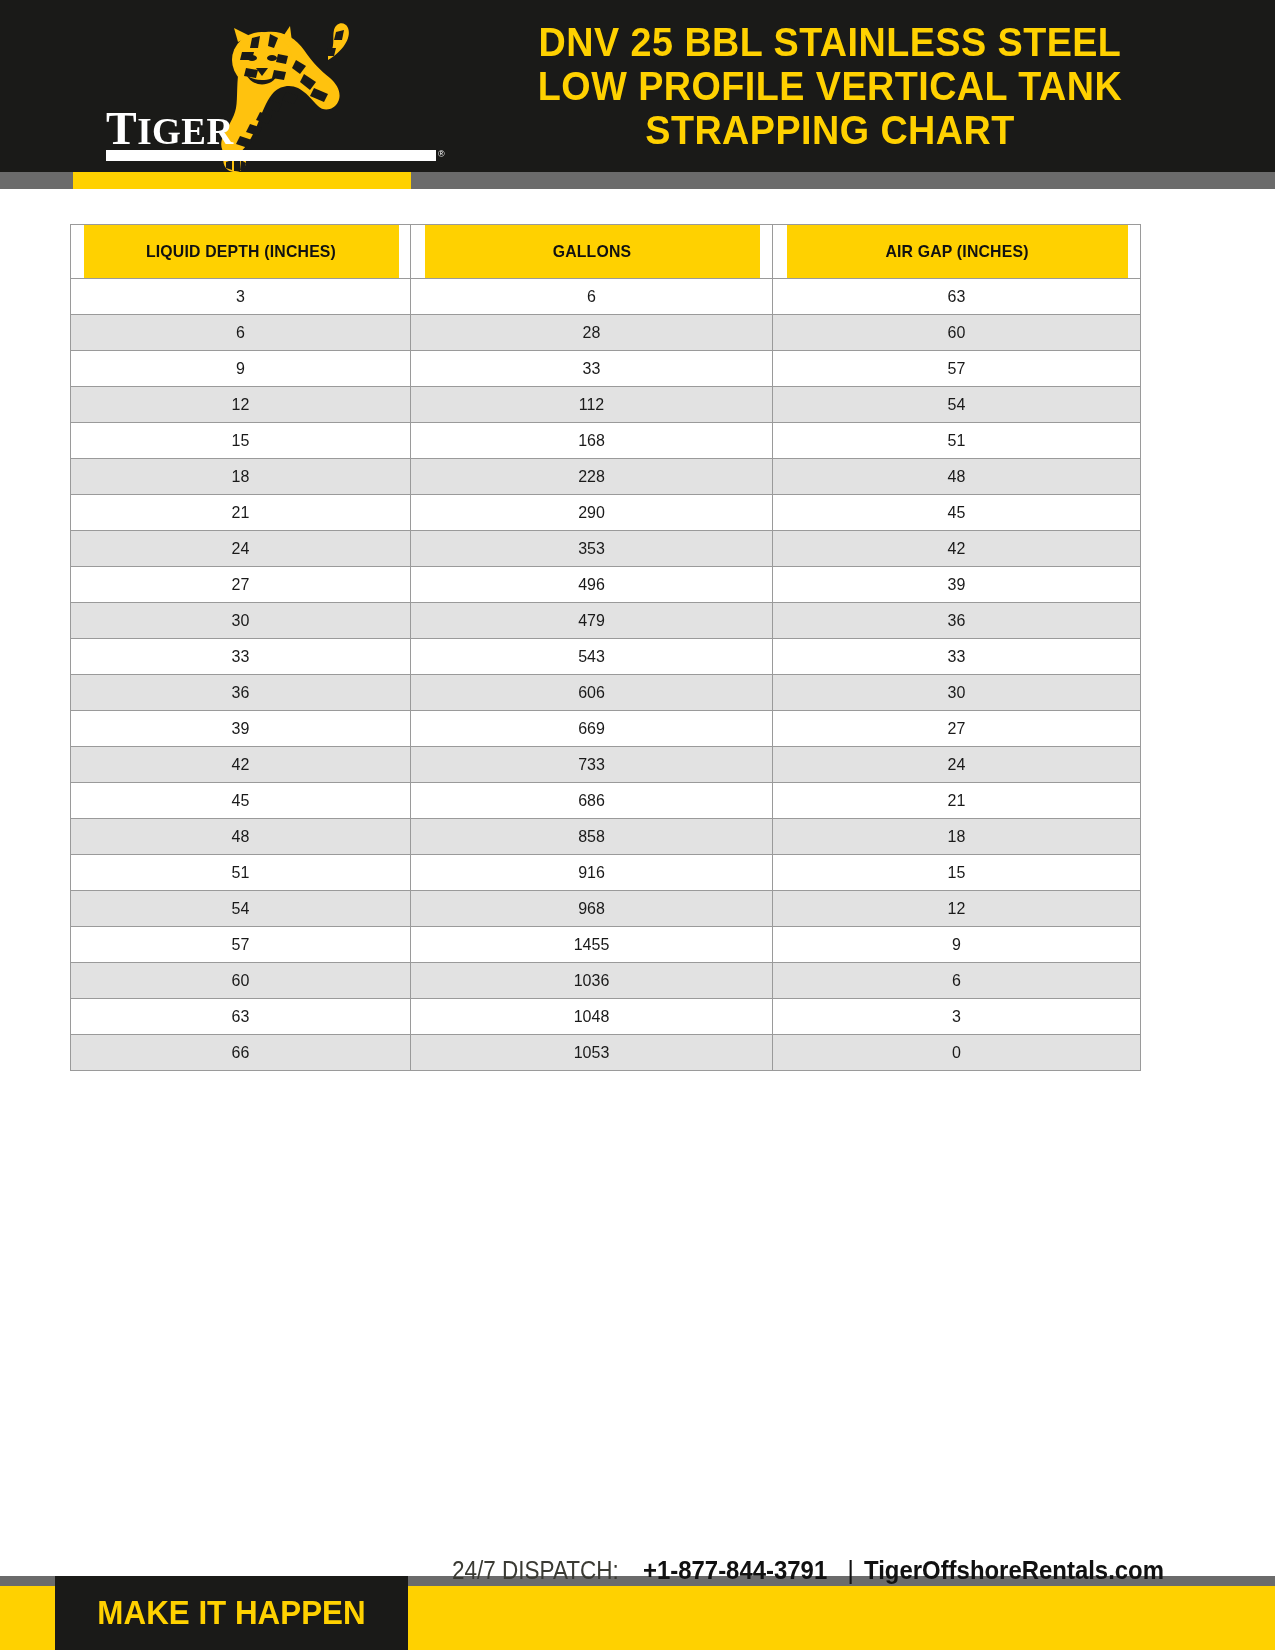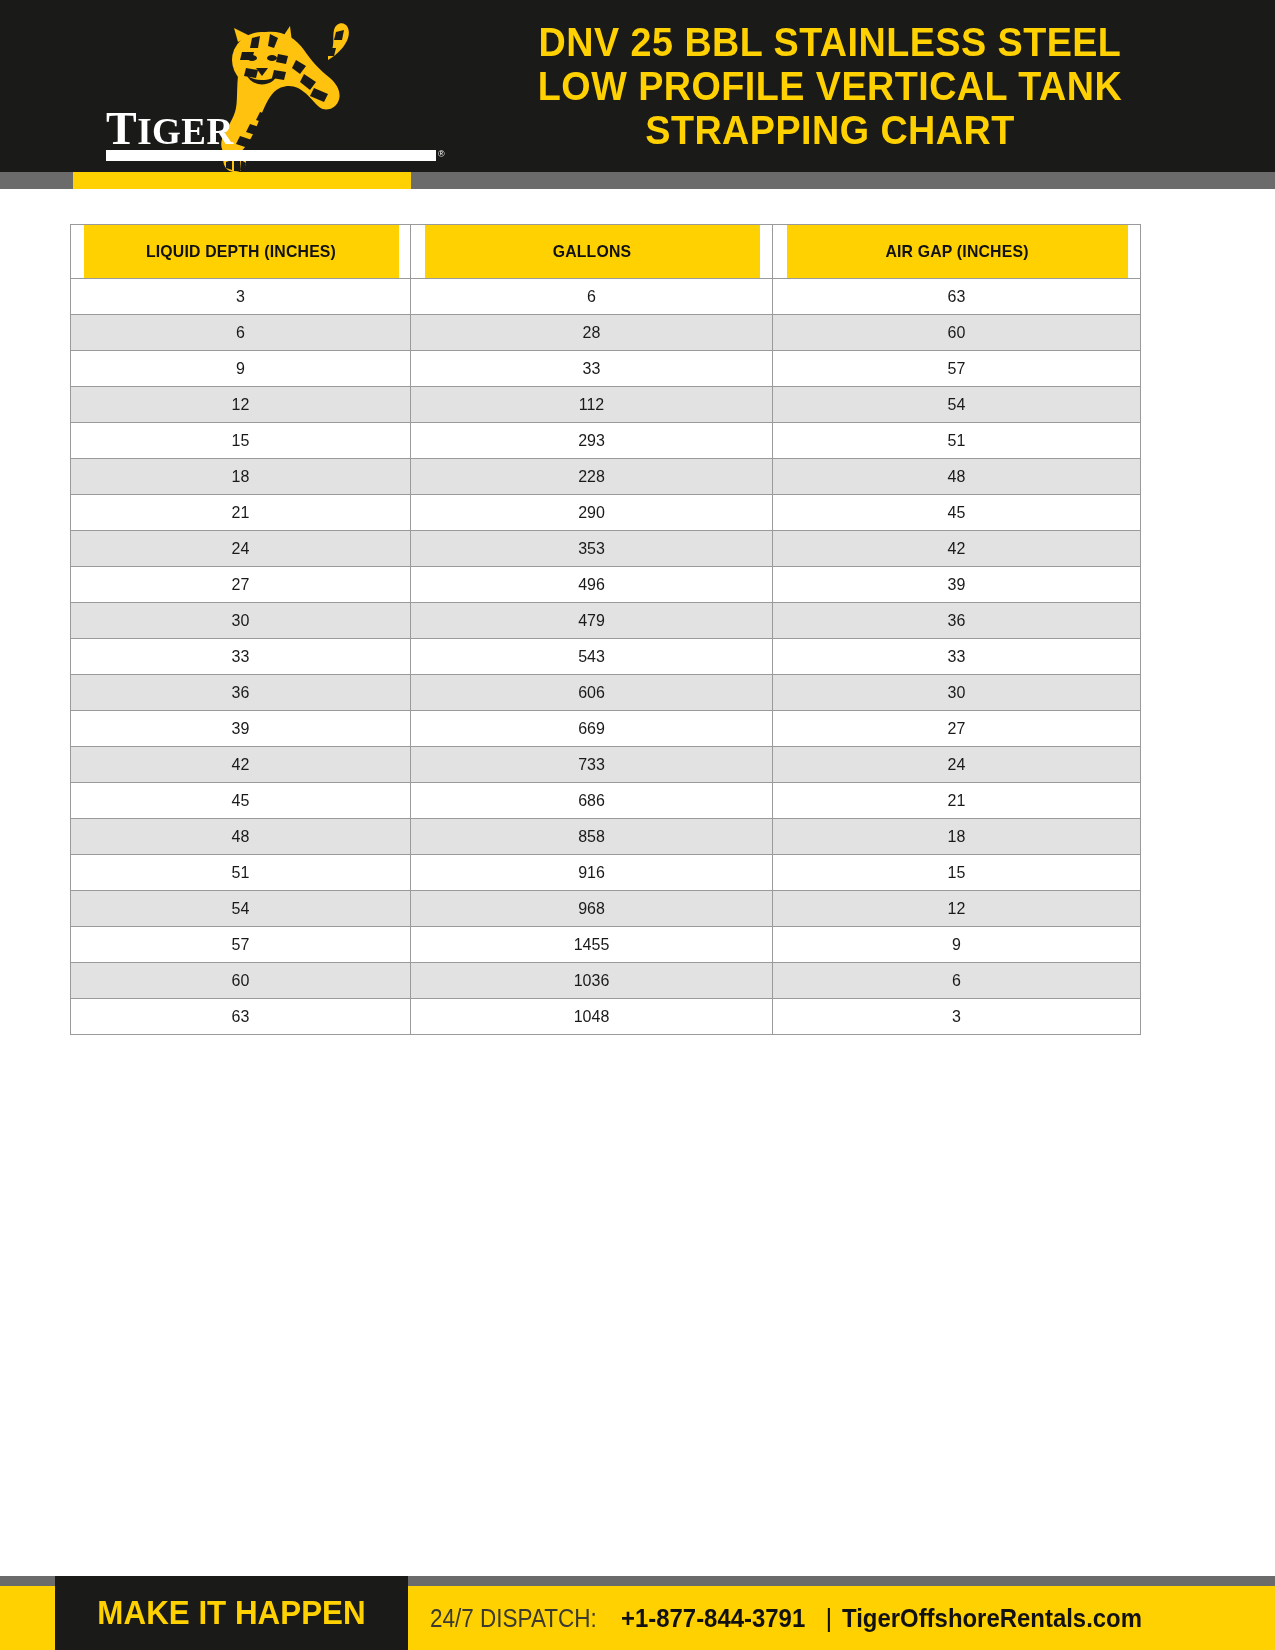--- a/index.html
+++ b/index.html
@@ -163,25 +163,25 @@
     font-family: "Liberation Sans", sans-serif;
     font-weight: bold;
     font-size: 33px;
     letter-spacing: 0px;
     transform: scaleX(0.95);
     transform-origin: center;
     white-space: nowrap;
   }
   .footer-contact {
     position: absolute;
-    left: 430px; top: 1586px;
+    left: 430px; top: 1538px;
     width: 760px; height: 64px;
     display: flex;
     align-items: center;
-    justify-content: flex-start;
+    justify-content: flex-end;
     white-space: nowrap;
   }
   .footer-contact .dispatch-label {
     color: #3a3a33;
     font-family: "Liberation Sans", sans-serif;
     font-size: 25px;
     font-weight: normal;
     transform: scaleX(0.9);
     transform-origin: left center;
   }
@@ -323,21 +323,21 @@
             <td>33</td>
             <td>57</td>
           </tr>
           <tr class="alt">
             <td>12</td>
             <td>112</td>
             <td>54</td>
           </tr>
           <tr>
             <td>15</td>
-            <td>293</td>
+            <td>168</td>
             <td>51</td>
           </tr>
           <tr class="alt">
             <td>18</td>
             <td>228</td>
             <td>48</td>
           </tr>
           <tr>
             <td>21</td>
             <td>290</td>
@@ -405,20 +405,25 @@
           </tr>
           <tr class="alt">
             <td>60</td>
             <td>1036</td>
             <td>6</td>
           </tr>
           <tr>
             <td>63</td>
             <td>1048</td>
             <td>3</td>
+          </tr>
+          <tr class="alt">
+            <td>66</td>
+            <td>1053</td>
+            <td>0</td>
           </tr>
         </tbody>
     </table>
   </div>
 
   <div class="footer-gray"></div>
   <div class="footer-yellow"></div>
   <div class="footer-black"></div>
   <div class="footer-tagline">MAKE IT HAPPEN</div>
 

